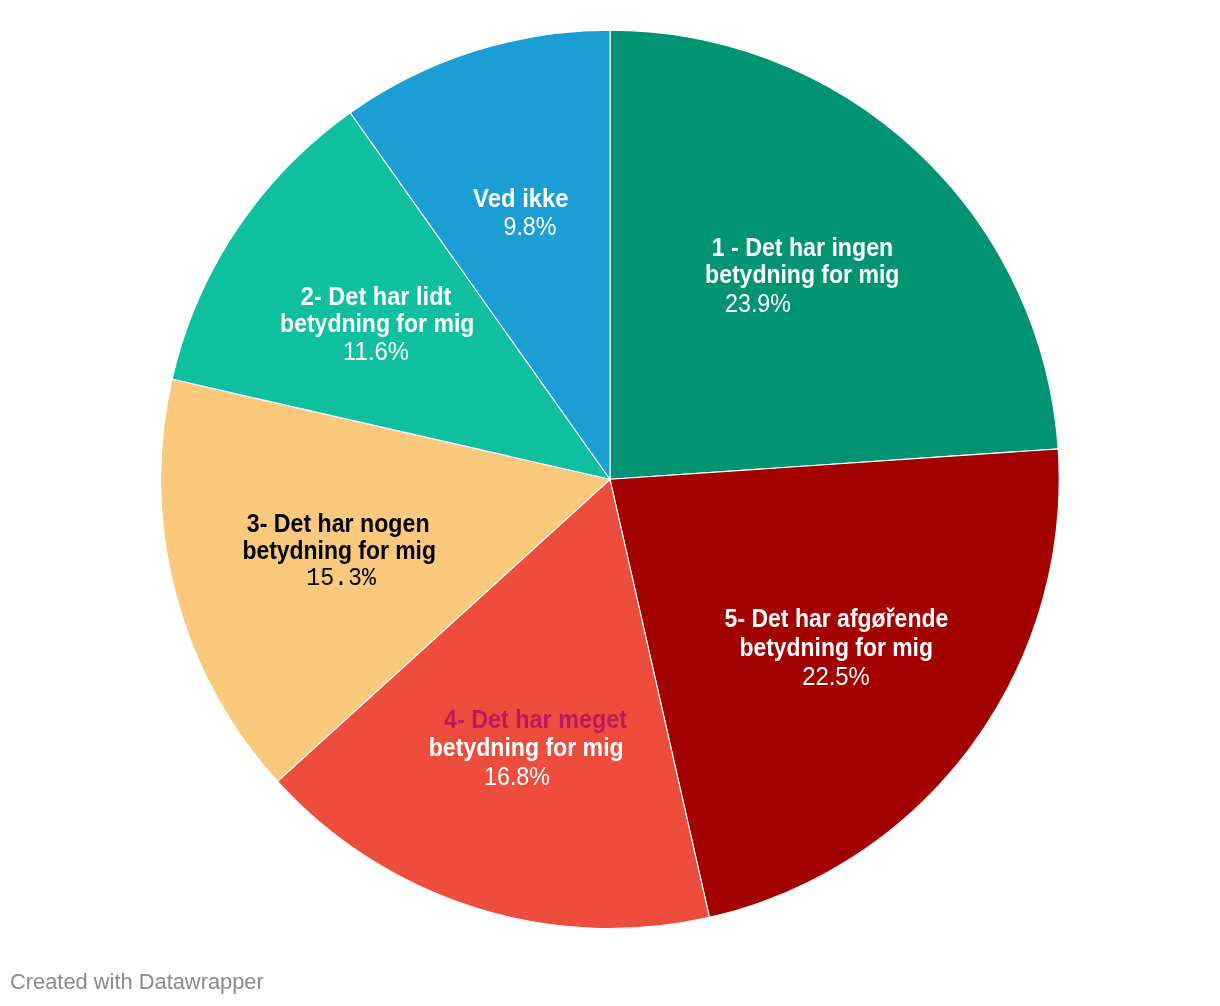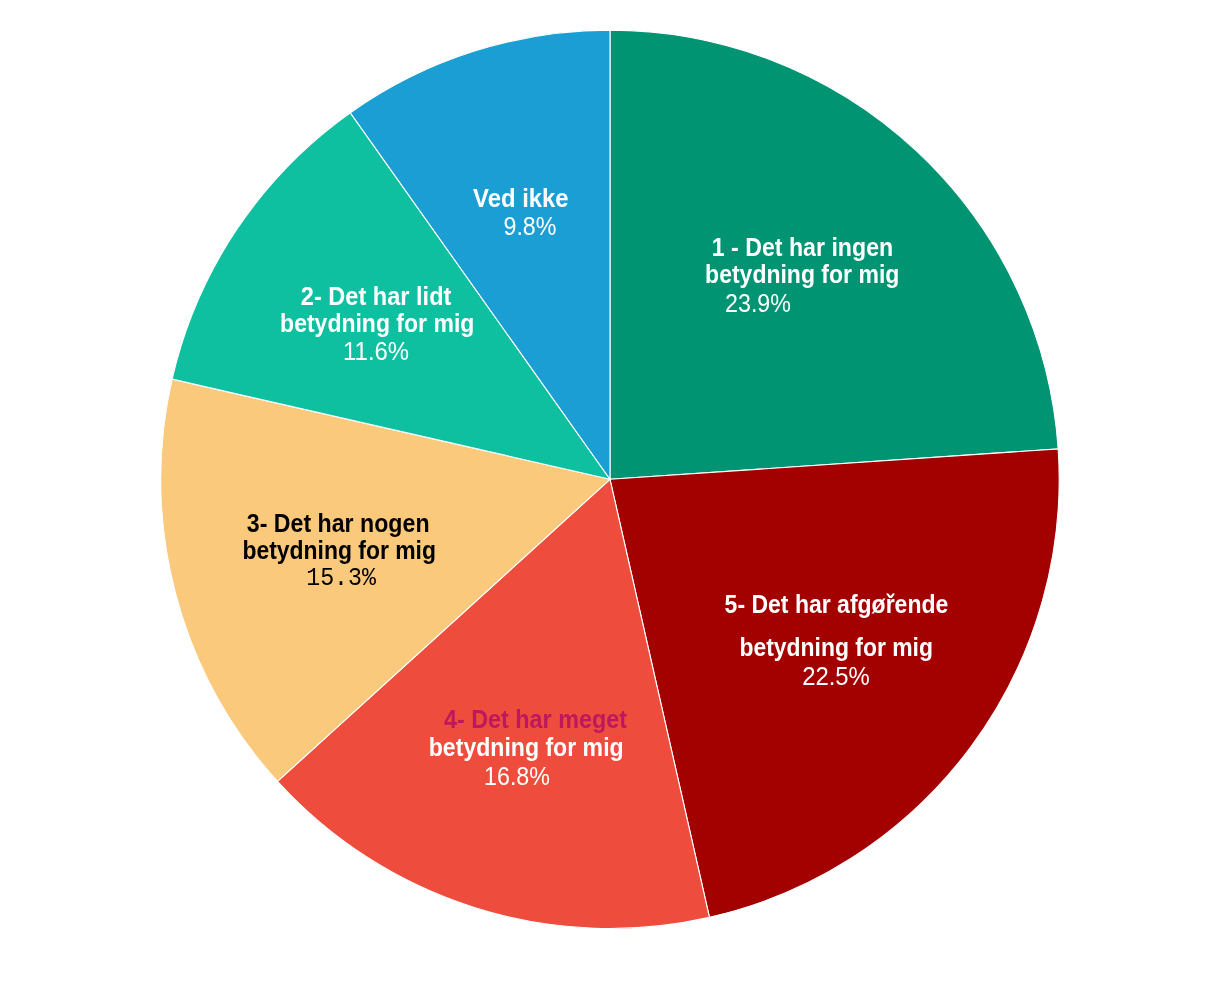--- a/index.html
+++ b/index.html
@@ -40,28 +40,29 @@
         <title>2- Det har lidt betydning for mig</title>
       </path>
       <path d="M 610 479.3 L 350.33 112.76 A 449.2 449.2 0 0 1 610.00 30.10 Z" fill="#1a9ed3" stroke="#ffffff" stroke-width="1.1">
         <title>Ved ikke</title>
       </path>
     </svg>
   <div id="labels">
       <div class="lbl-line lbl-name" style="color: rgb(255, 255, 255); --sx: 0.912; left: 703.031px; top: 235px;"><span>1 - Det har ingen</span></div>
       <div class="lbl-line lbl-name" style="color: rgb(255, 255, 255); --sx: 0.906; left: 695.297px; top: 262.2px;"><span>betydning for mig</span></div>
       <div class="lbl-line lbl-val" style="color: rgb(255, 255, 255); --sx: 0.915; left: 722px; top: 290.5px;"><span>23.9%</span></div>
-      <div class="lbl-line lbl-name" style="color: rgb(255, 255, 255); --sx: 0.906; left: 713.047px; top: 592px;"><span>5- Det har afgøřende</span></div>
+      <div class="lbl-line lbl-name" style="color: rgb(255, 255, 255); --sx: 0.906; left: 713.047px; top: 606px;"><span>5- Det har afgøřende</span></div>
       <div class="lbl-line lbl-name" style="color: rgb(255, 255, 255); --sx: 0.902; left: 728.697px; top: 635px;"><span>betydning for mig</span></div>
       <div class="lbl-line lbl-val" style="color: rgb(255, 255, 255); --sx: 0.94; left: 799.8px; top: 663.6px;"><span>22.5%</span></div>
       <div class="lbl-line lbl-name" style="color: #be185d; --sx: 0.92; left: 436px; top: 707.3px;"><span>4- Det har meget</span></div>
       <div class="lbl-line lbl-name" style="color: rgb(255, 255, 255); --sx: 0.909; left: 418.797px; top: 735px;"><span>betydning for mig</span></div>
       <div class="lbl-line lbl-val" style="color: rgb(255, 255, 255); --sx: 0.916; left: 481.4px; top: 763.8px;"><span>16.8%</span></div>
       <div class="lbl-line lbl-name" style="color: rgb(0, 0, 0); --sx: 0.9125; left: 238.436px; top: 510.7px;"><span>3- Det har nogen</span></div>
       <div class="lbl-line lbl-name" style="color: rgb(0, 0, 0); --sx: 0.903; left: 231.697px; top: 538.4px;"><span>betydning for mig</span></div>
       <div class="lbl-line lbl-val" style="color: rgb(0, 0, 0); --sx: 0.916; left: 303.1px; top: 566.3px; font-family: Liberation Mono, monospace;"><span>15.3%</span></div>
       <div class="lbl-line lbl-name" style="color: rgb(255, 255, 255); --sx: 0.928; left: 295.275px; top: 283.5px;"><span>2- Det har lidt</span></div>
       <div class="lbl-line lbl-name" style="color: rgb(255, 255, 255); --sx: 0.906; left: 269.697px; top: 311.2px;"><span>betydning for mig</span></div>
       <div class="lbl-line lbl-val" style="color: rgb(255, 255, 255); --sx: 0.94; left: 341.345px; top: 339.3px;"><span>11.6%</span></div>
       <div class="lbl-line lbl-name" style="color: rgb(255, 255, 255); --sx: 0.94; left: 469.58px; top: 186.1px;"><span>Ved ikke</span></div>
       <div class="lbl-line lbl-val" style="color: rgb(255, 255, 255); --sx: 0.915; left: 500.962px; top: 214.3px; text-decoration: underline;"><span>9.8%</span></div>
     </div>
+  <div id="footer"><span>Created with Datawrapper</span></div>
 </div>
 
 </body></html>

